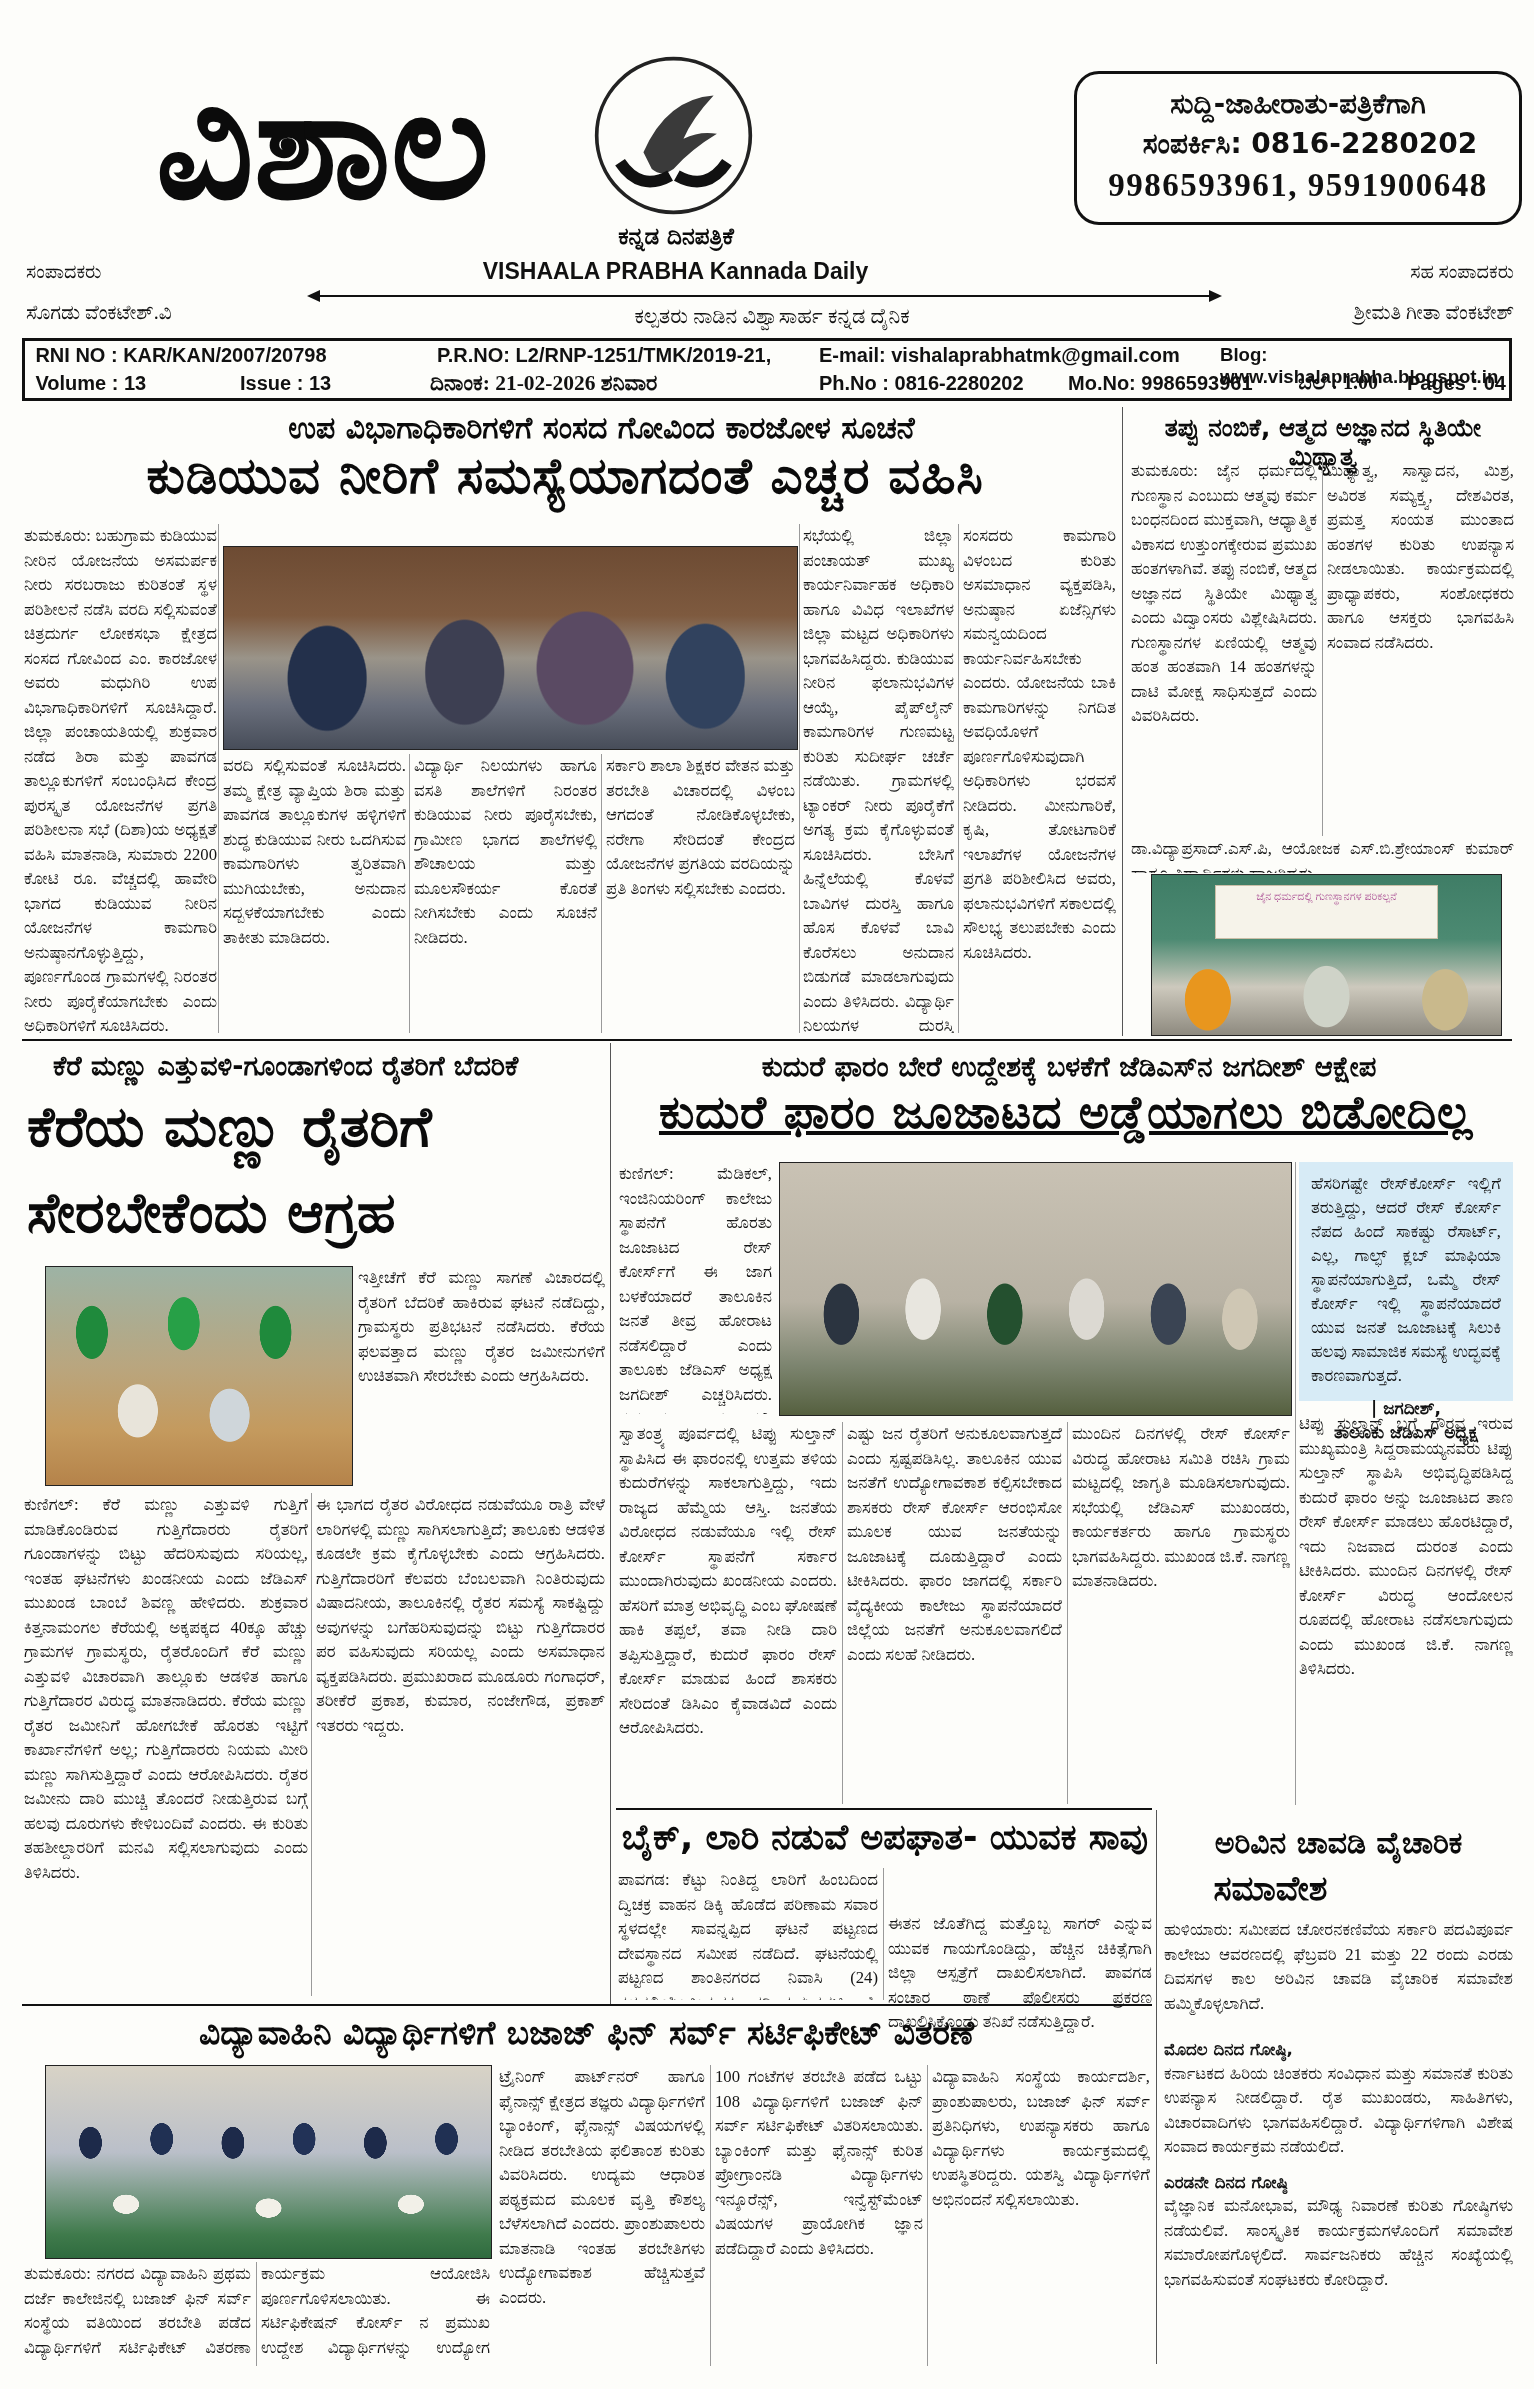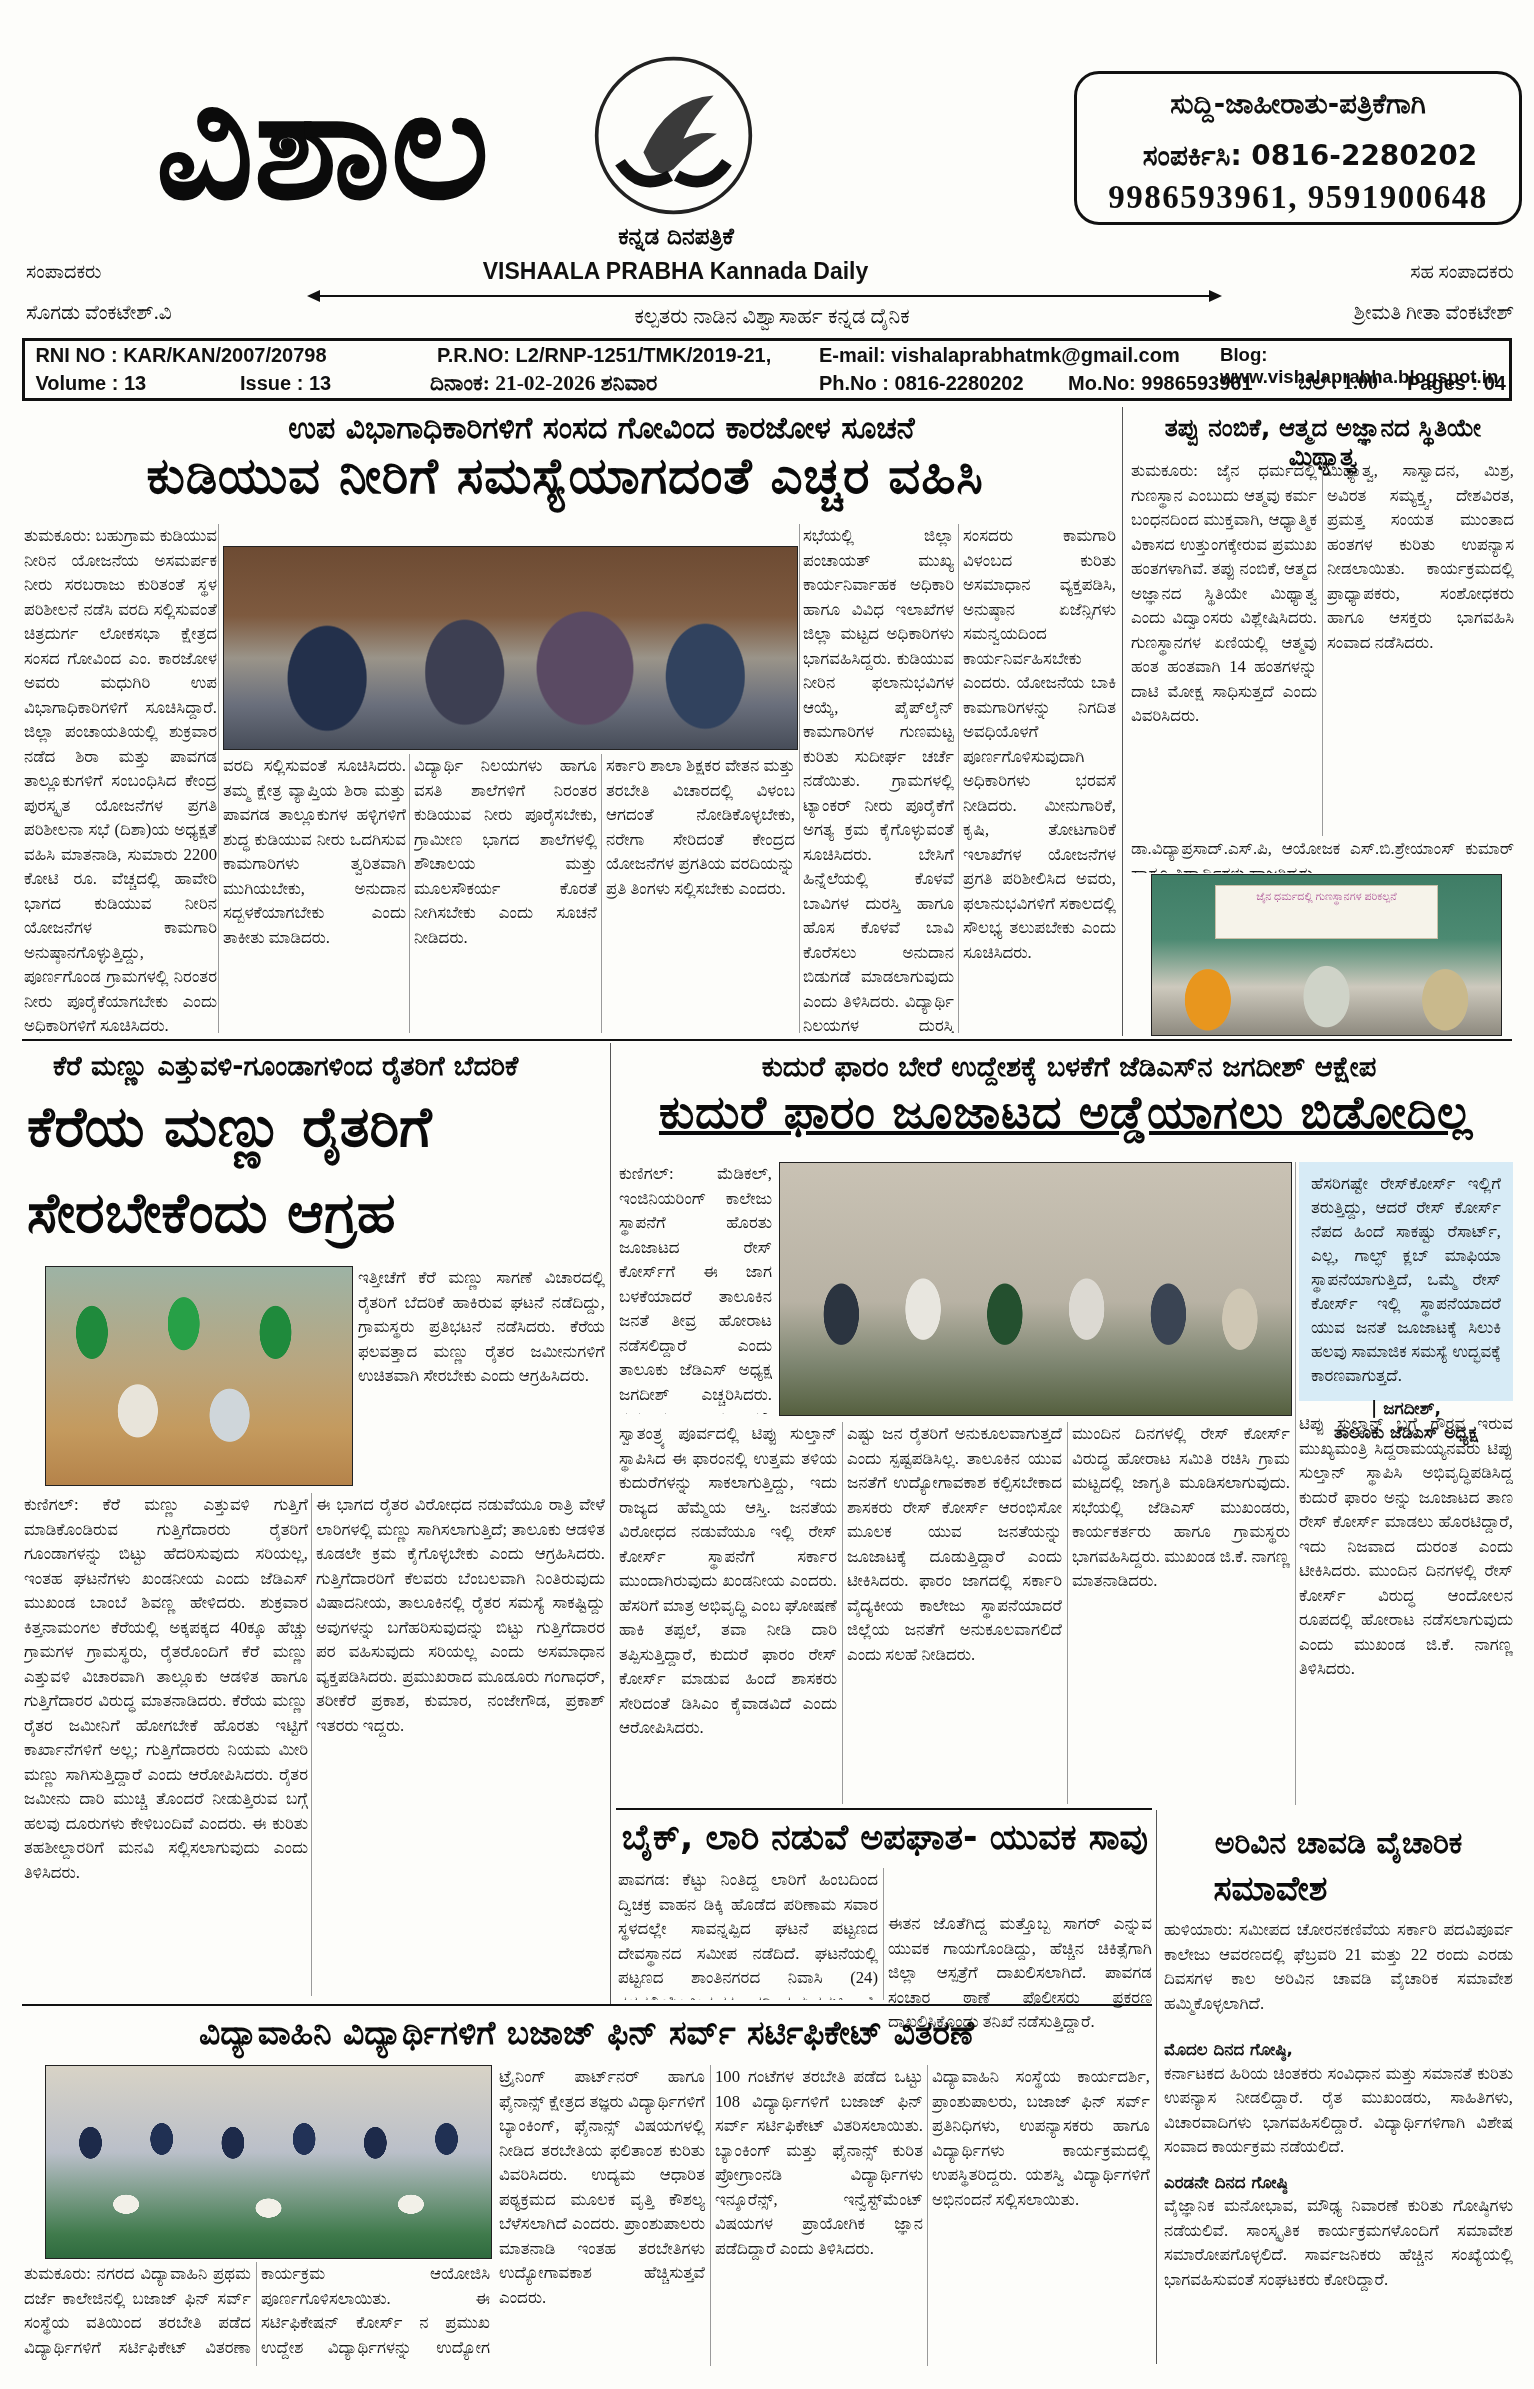--- a/index.html
+++ b/index.html
@@ -8,21 +8,21 @@
   .abs{position:absolute;}
   .kn-head{font-family:"DejaVu Sans","Liberation Sans",sans-serif;font-weight:900;color:#0b0b0b;}
   .body-col{font-size:16.7px;line-height:24.5px;text-align:justify;overflow:hidden;color:#141414;}
   .center{text-align:center;}
   .vr{position:absolute;width:0.7px;background:#555;}
   .vr-light{position:absolute;width:0.7px;background:#9a9a9a;}
   .hr{position:absolute;height:2.2px;background:#111;}
   .photo{position:absolute;border:0.7px solid #222;overflow:hidden;}
   .contact-box{border:3.7px solid #111;border-radius:25px;text-align:center;padding-top:13.4px;box-sizing:border-box;}
   .contact-line1{font-size:27.5px;font-weight:bold;font-family:"DejaVu Sans",sans-serif;}
-  .contact-line2{font-size:28px;font-weight:bold;font-family:"DejaVu Sans",sans-serif;margin-top:18px;padding-left:24px;}
+  .contact-line2{font-size:28px;font-weight:bold;font-family:"DejaVu Sans",sans-serif;margin-top:6px;padding-left:24px;}
   .contact-line3{font-size:33px;font-weight:bold;font-family:"Liberation Serif",serif;margin-top:6px;letter-spacing:1.5px;}
   .arrow-line{position:absolute;height:2.2px;background:#111;}
   .arrow-line:before,.arrow-line:after{content:"";position:absolute;top:-5.2px;border-top:6px solid transparent;border-bottom:6px solid transparent;}
   .arrow-line:before{left:-12px;border-right:13.4px solid #111;}
   .arrow-line:after{right:-12px;border-left:13.4px solid #111;}
   .quote-box{background:#d7ebf6;padding:10.4px 12px;box-sizing:border-box;font-size:16.7px;line-height:24px;text-align:justify;}
   .quote-attr{text-align:center;font-weight:bold;font-family:"DejaVu Sans",sans-serif;font-size:17px;margin-top:7.4px;}
   .subhead{font-weight:bold;font-family:"DejaVu Sans",sans-serif;}
   .banner-strip{position:absolute;left:18%;top:6%;width:64%;height:34%;background:#f6f3ea;border:0.7px solid #cbbfa8;
                 color:#b05a9a;font-size:11px;text-align:center;padding-top:4px;box-sizing:border-box;overflow:hidden;}

